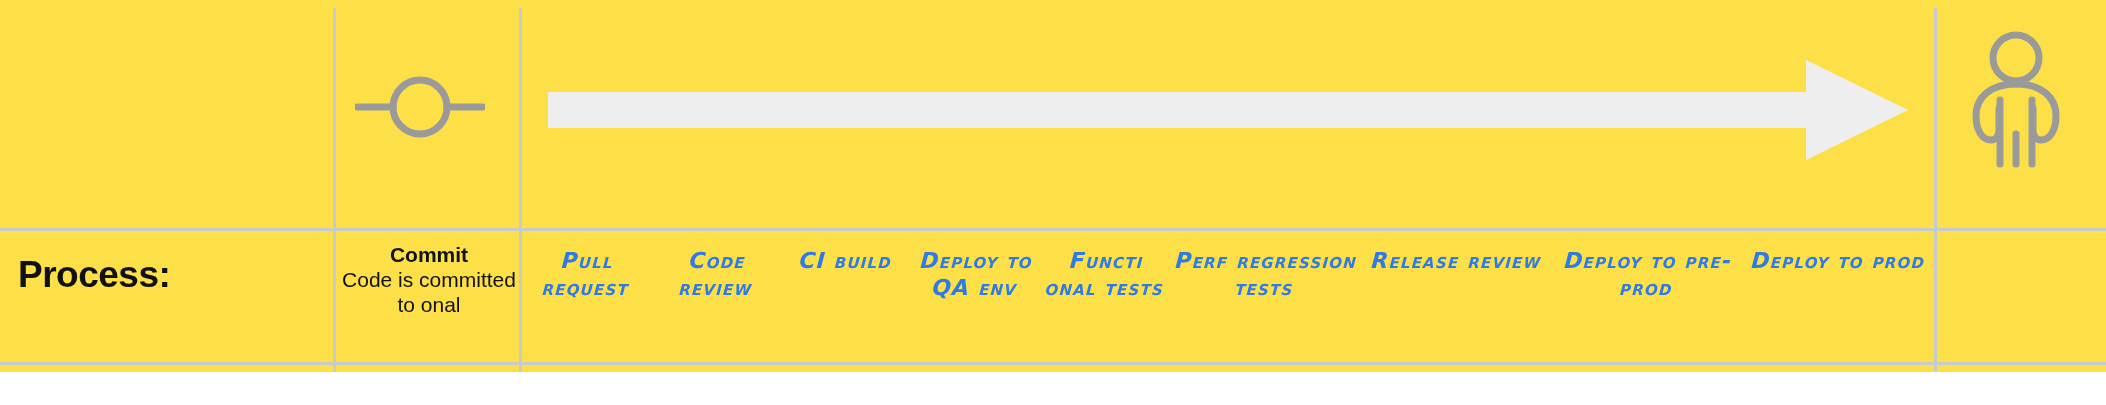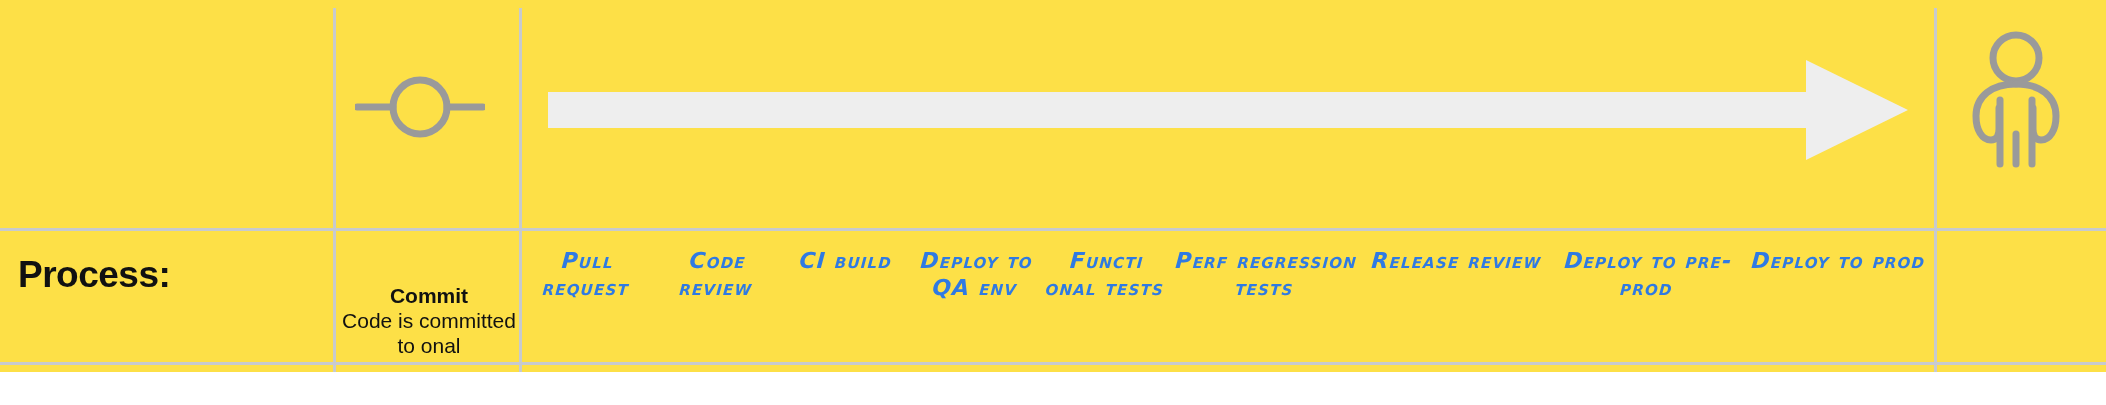--- a/index.html
+++ b/index.html
@@ -68,21 +68,20 @@
   }
 
   .commit-cell {
     position: absolute;
     left: 340px;
     top: 243px;
     width: 178px;
     text-align: center;
     color: #111111;
     line-height: 1.18;
-    margin-top: 41px;
   }
   .commit-cell .commit-head {
     font-size: 21px;
     font-weight: bold;
     display: block;
   }
   .commit-cell .commit-body {
     font-size: 21px;
     font-weight: normal;
     display: block;

